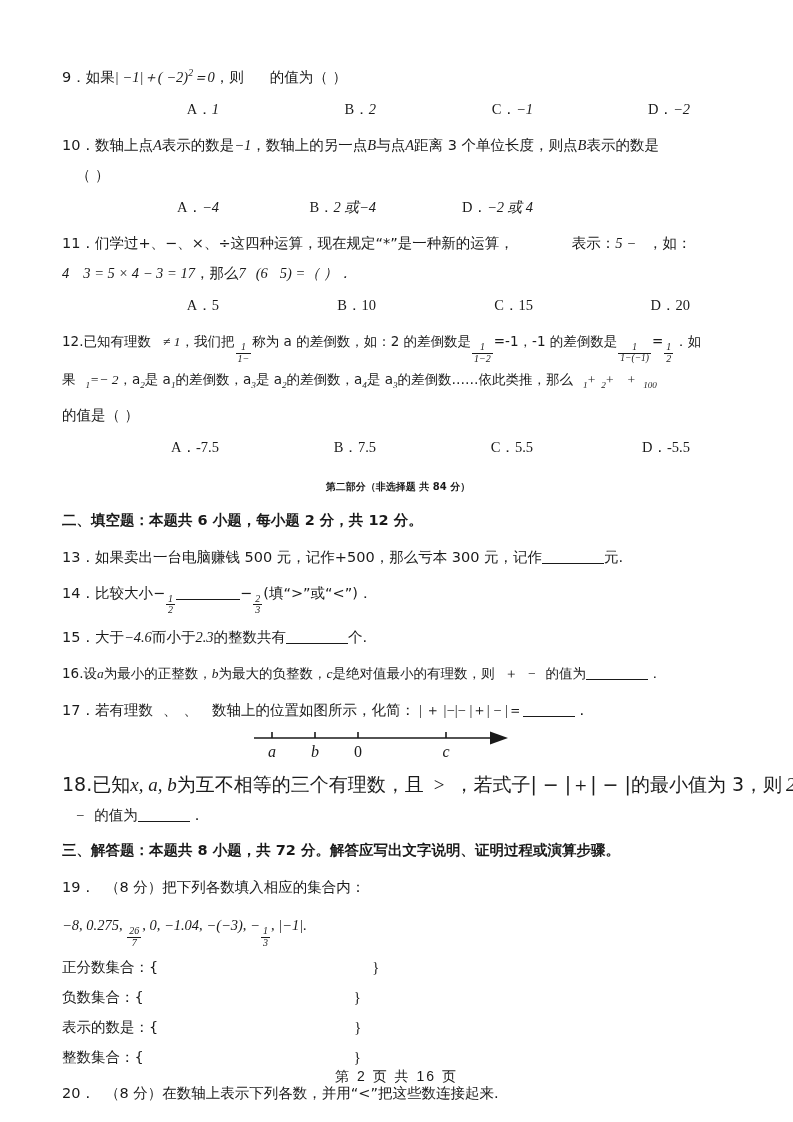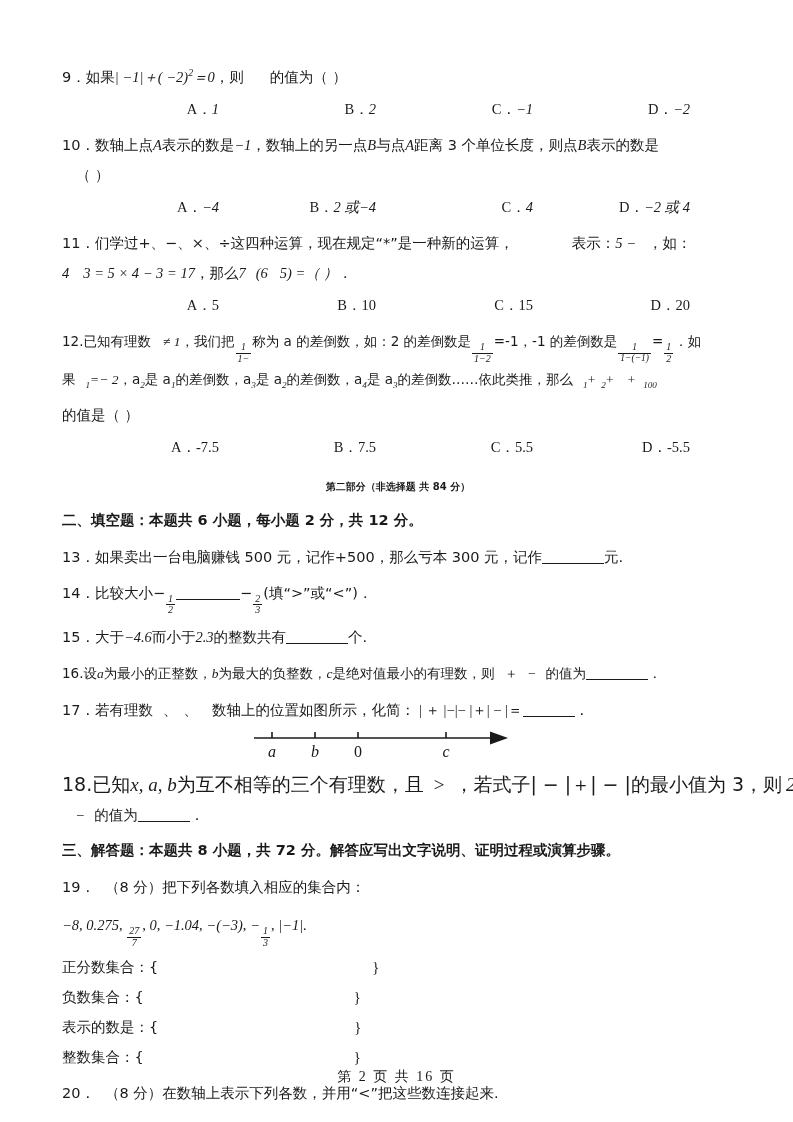--- a/index.html
+++ b/index.html
@@ -119,21 +119,21 @@
   }
 
   
   .footer {
     position: absolute;
     left: 0;
     top: 1068px;
     width: 793px;
     text-align: center;
     font-size: 14px;
-    font-family: Liberation Serif, serif;
+    font-family: Liberation Sans, sans-serif;
     letter-spacing: 2px;
   }
   sup { font-size: 0.68em; vertical-align: super; font-style: italic; }
   sub { font-size: 0.68em; vertical-align: sub; font-style: italic; }
 </style>
 </head>
 <body>
 
 <div class="page">
 <div class="content">
@@ -150,21 +150,20 @@
 
   <div class="line q">
     <span class="cn">10．</span><span class="cn">数轴上点</span><span class="it">A</span><span class="cn">表示的数是</span><span class="num">−1</span><span class="cn">，数轴上的另一点</span><span class="it">B</span><span class="cn">与点</span><span class="it">A</span><span class="cn">距离 3 个单位长度，则点</span><span class="it">B</span><span class="cn">表示的数是</span>
   </div>
   <div class="line" style="padding-left:14px">
     <span class="cn">（  ）</span>
   </div>
   <div class="opts">
     <div class="opt"><span class="opt-key">A．</span><span class="num">−4</span></div>
     <div class="opt"><span class="opt-key">B．</span><span class="num">2 或−4</span></div>
-    <div class="opt"><span class="opt-key">C．</span><span class="num">4</span></div>
     <div class="opt"><span class="opt-key">D．</span><span class="num">−2 或 4</span></div>
   </div>
 
   <div class="line q">
     <span class="cn">11．</span><span class="cn">们学过+、−、×、÷这四种运算，现在规定“*”是一种新的运算，</span><span class="gap" style="width:58px"></span><span class="cn">表示：</span><span class="num">5 −</span><span class="gap" style="width:12px"></span><span class="cn">，如：</span>
   </div>
   <div class="line">
     <span class="num">4</span><span class="gap" style="width:14px"></span><span class="num">3 = 5 × 4 − 3 = 17</span><span class="cn">，那么</span><span class="num">7</span><span class="gap" style="width:10px"></span><span class="num">(6</span><span class="gap" style="width:12px"></span><span class="num">5) =（  ）．</span>
   </div>
   <div class="opts">
@@ -253,21 +252,21 @@
     <span class="gap" style="width:14px"></span><span>−</span><span class="gap" style="width:10px"></span><span class="cn">的值为</span><span class="blank blank-md"></span><span class="cn">．</span>
   </div>
 
   <div class="sec-head" style="margin-top:4px">三、解答题：本题共 8 小题，共 72 分。解答应写出文字说明、证明过程或演算步骤。</div>
 
   <div class="line q">
     <span class="cn">19．</span><span class="gap" style="width:10px"></span><span class="cn">（8 分）</span><span class="cn">把下列各数填入相应的集合内：</span>
   </div>
   <div class="line" style="margin-top:8px">
     <span class="num">−8</span><span>,&nbsp;</span><span class="num">0.275</span><span>,&nbsp;</span><span class="frac">
-          <span class="top">27</span>
+          <span class="top">26</span>
           <span class="bot">7</span>
         </span><span>,&nbsp;</span><span class="num">0</span><span>,&nbsp;</span><span class="num">−1.04</span><span>,&nbsp;</span><span class="num">−(−3)</span><span>,&nbsp;</span><span class="num">−</span><span class="frac">
           <span class="top">1</span>
           <span class="bot">3</span>
         </span><span>,&nbsp;</span><span class="num">|−1|.</span>
   </div>
 
   <div class="setrow" style="margin-top:4px">
     <span class="cn">正分数集合：{</span><span class="gap" style="width:214px"></span><span>}</span>
   </div>

